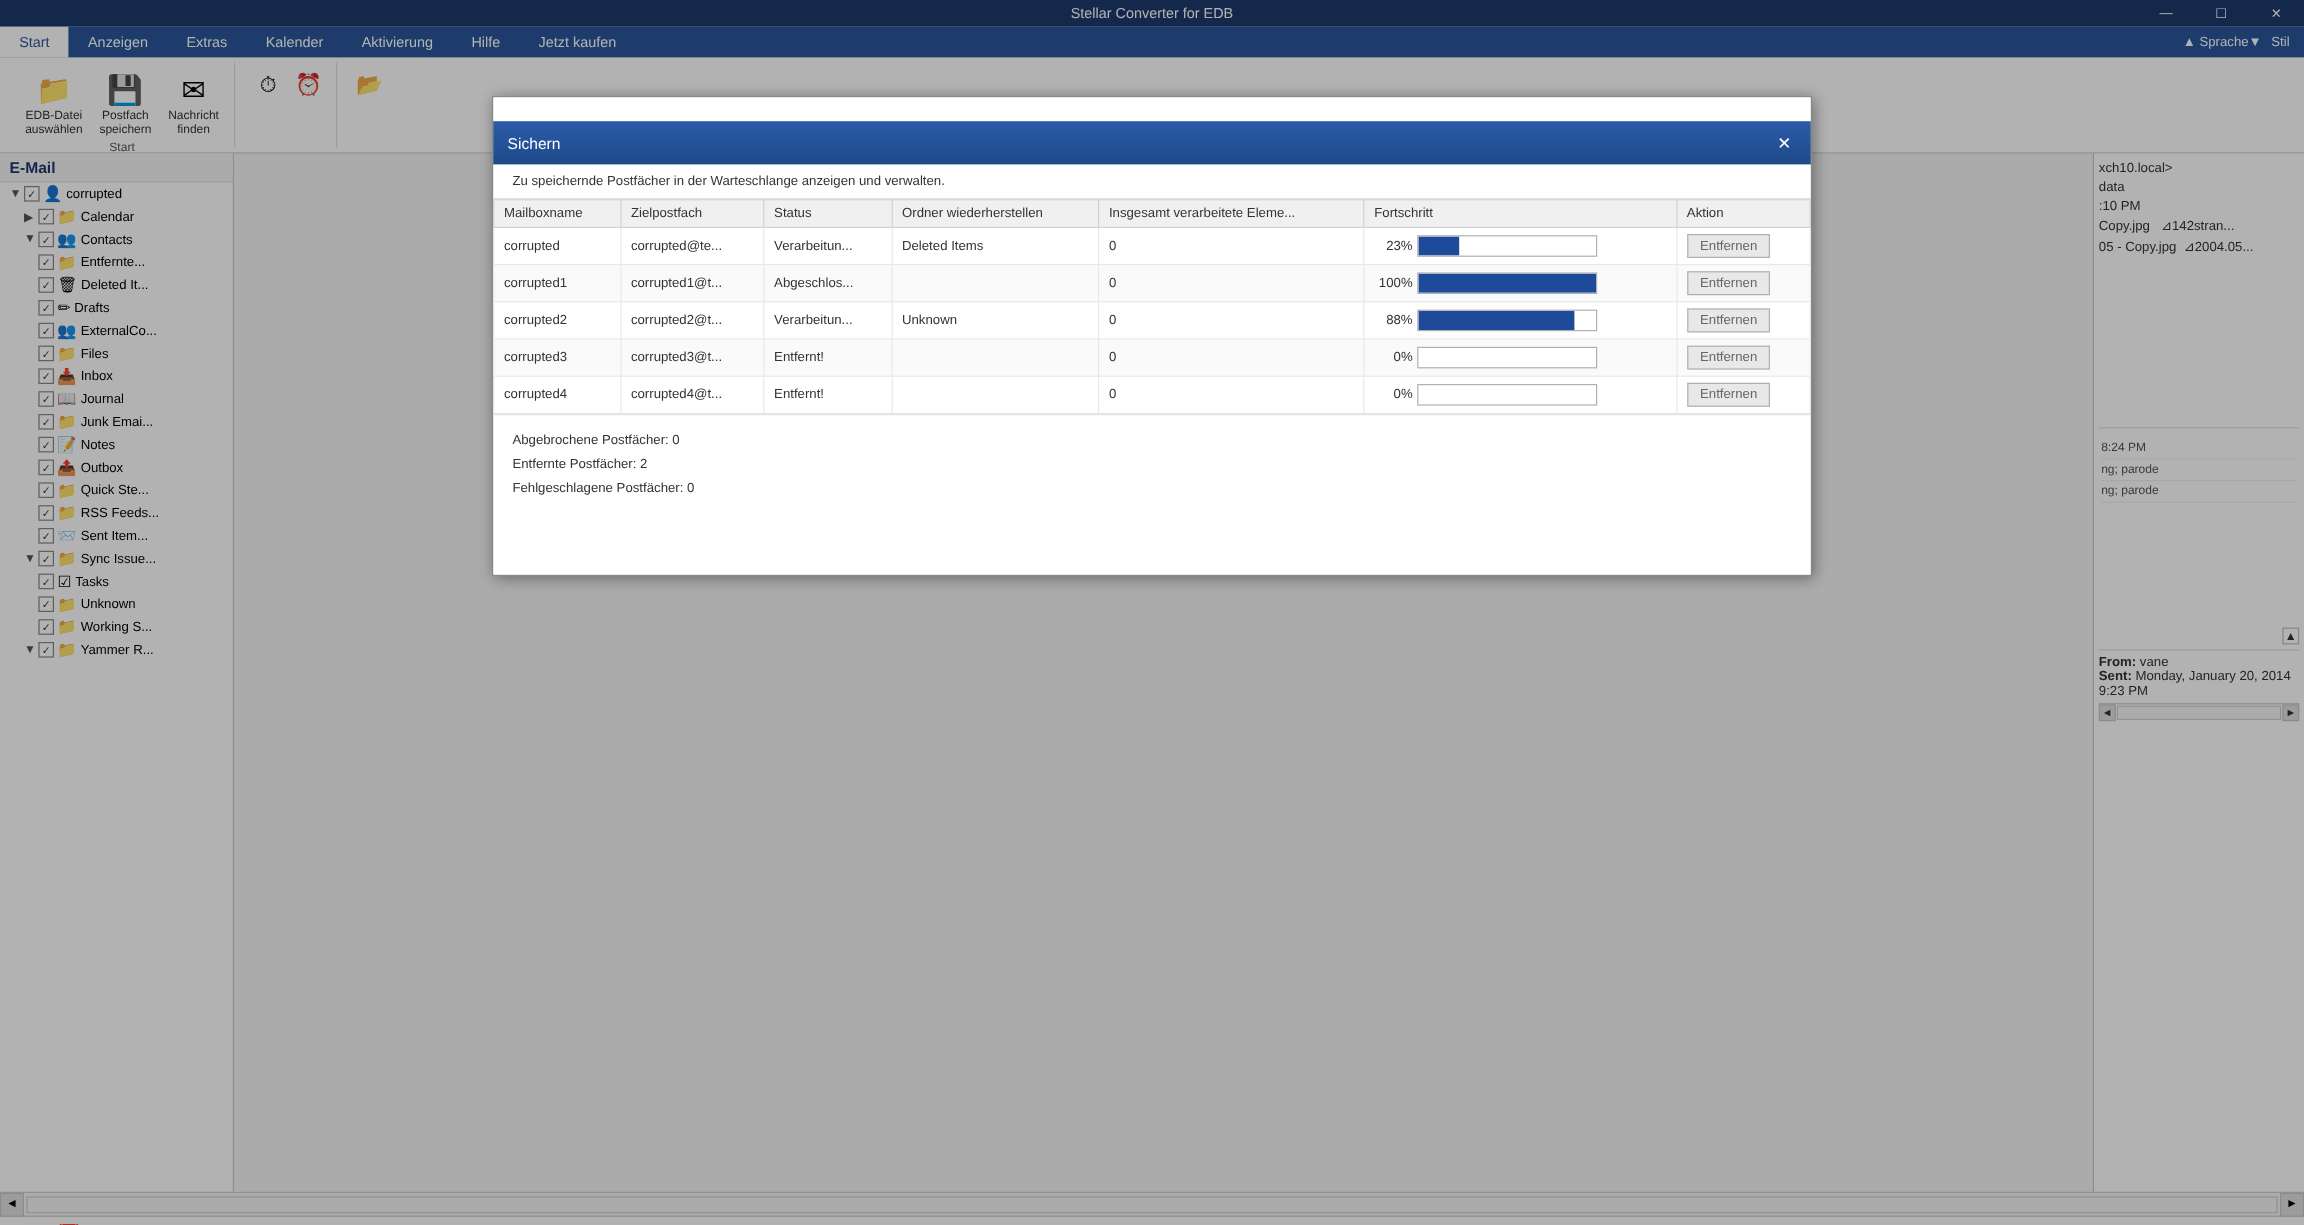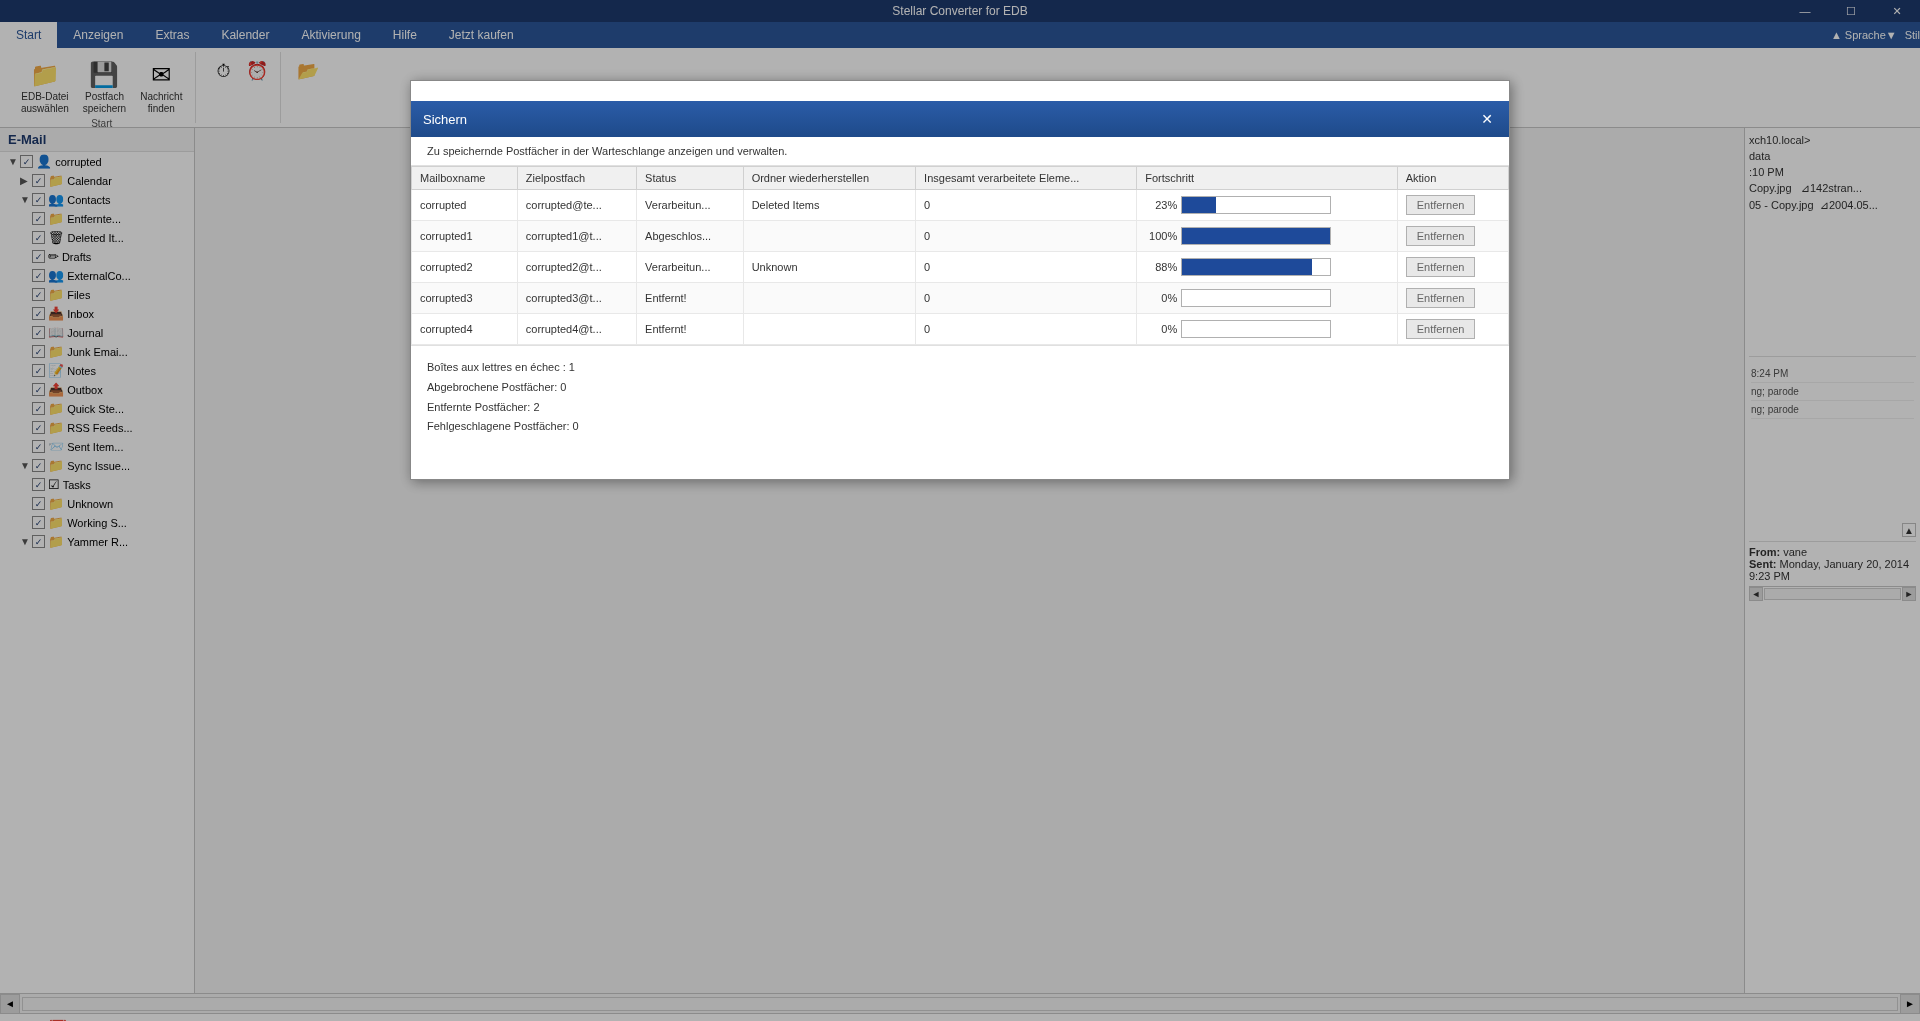--- a/index.html
+++ b/index.html
@@ -50,20 +50,21 @@
     .ribbon-tab.active {
       background: white;
       color: #2b579a;
     }
     .ribbon-right {
       margin-left: auto;
       display: flex;
       align-items: center;
       color: white;
       font-size: 11px;
+      padding-right: 12px;
       gap: 8px;
     }
 
     
     .ribbon-content {
       background: white;
       border-bottom: 1px solid #c8c8c8;
       height: 80px;
       display: flex;
       align-items: flex-start;
@@ -741,19 +742,18 @@
     </td>
     <td>
       <button class="action-btn">Entfernen</button>
     </td>
   </tr>
           </tbody>
       </table>
     </div>
 
     <div class="dialog-footer">
-      <div>Boîtes aux lettres en échec : 1</div>
       <div>Abgebrochene Postfächer: 0</div>
       <div>Entfernte Postfächer:  2</div>
       <div>Fehlgeschlagene Postfächer:   0</div>
     </div>
   </div>
 </div>
 
 </body></html>

